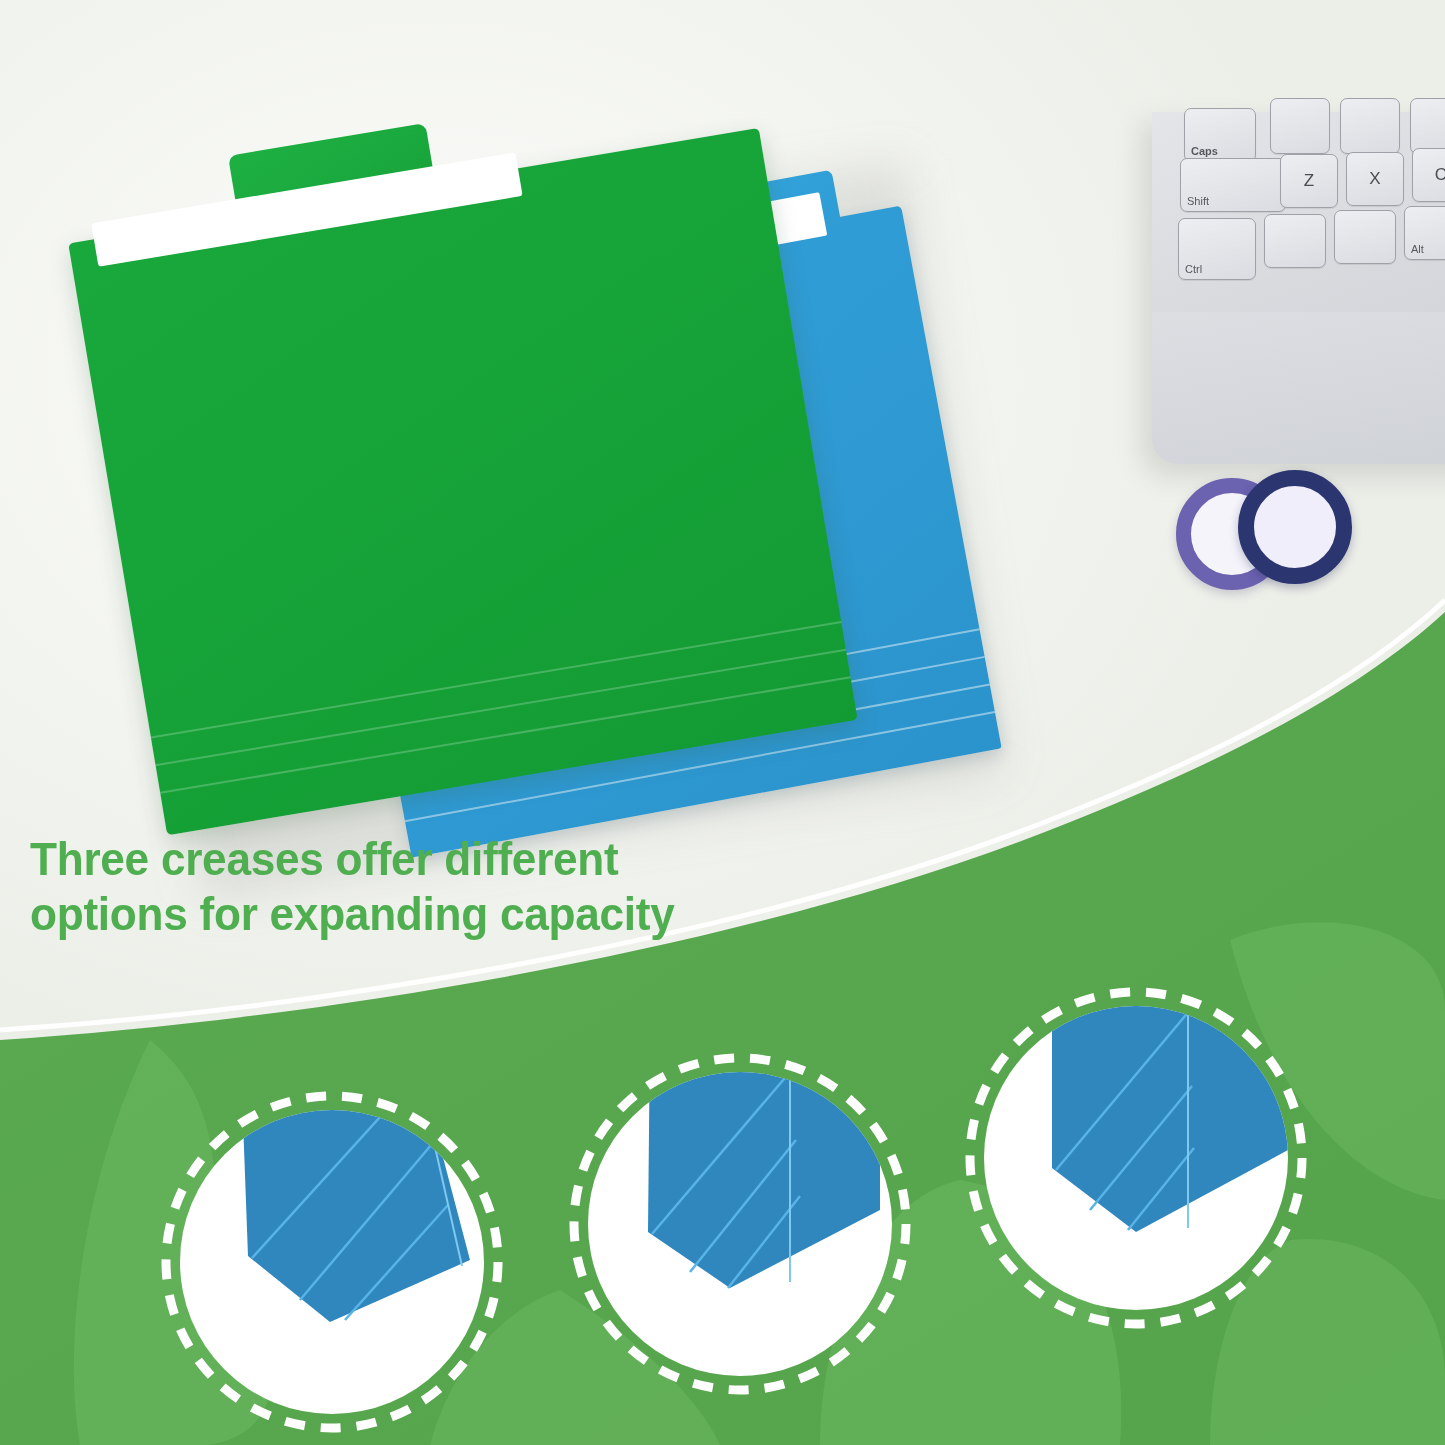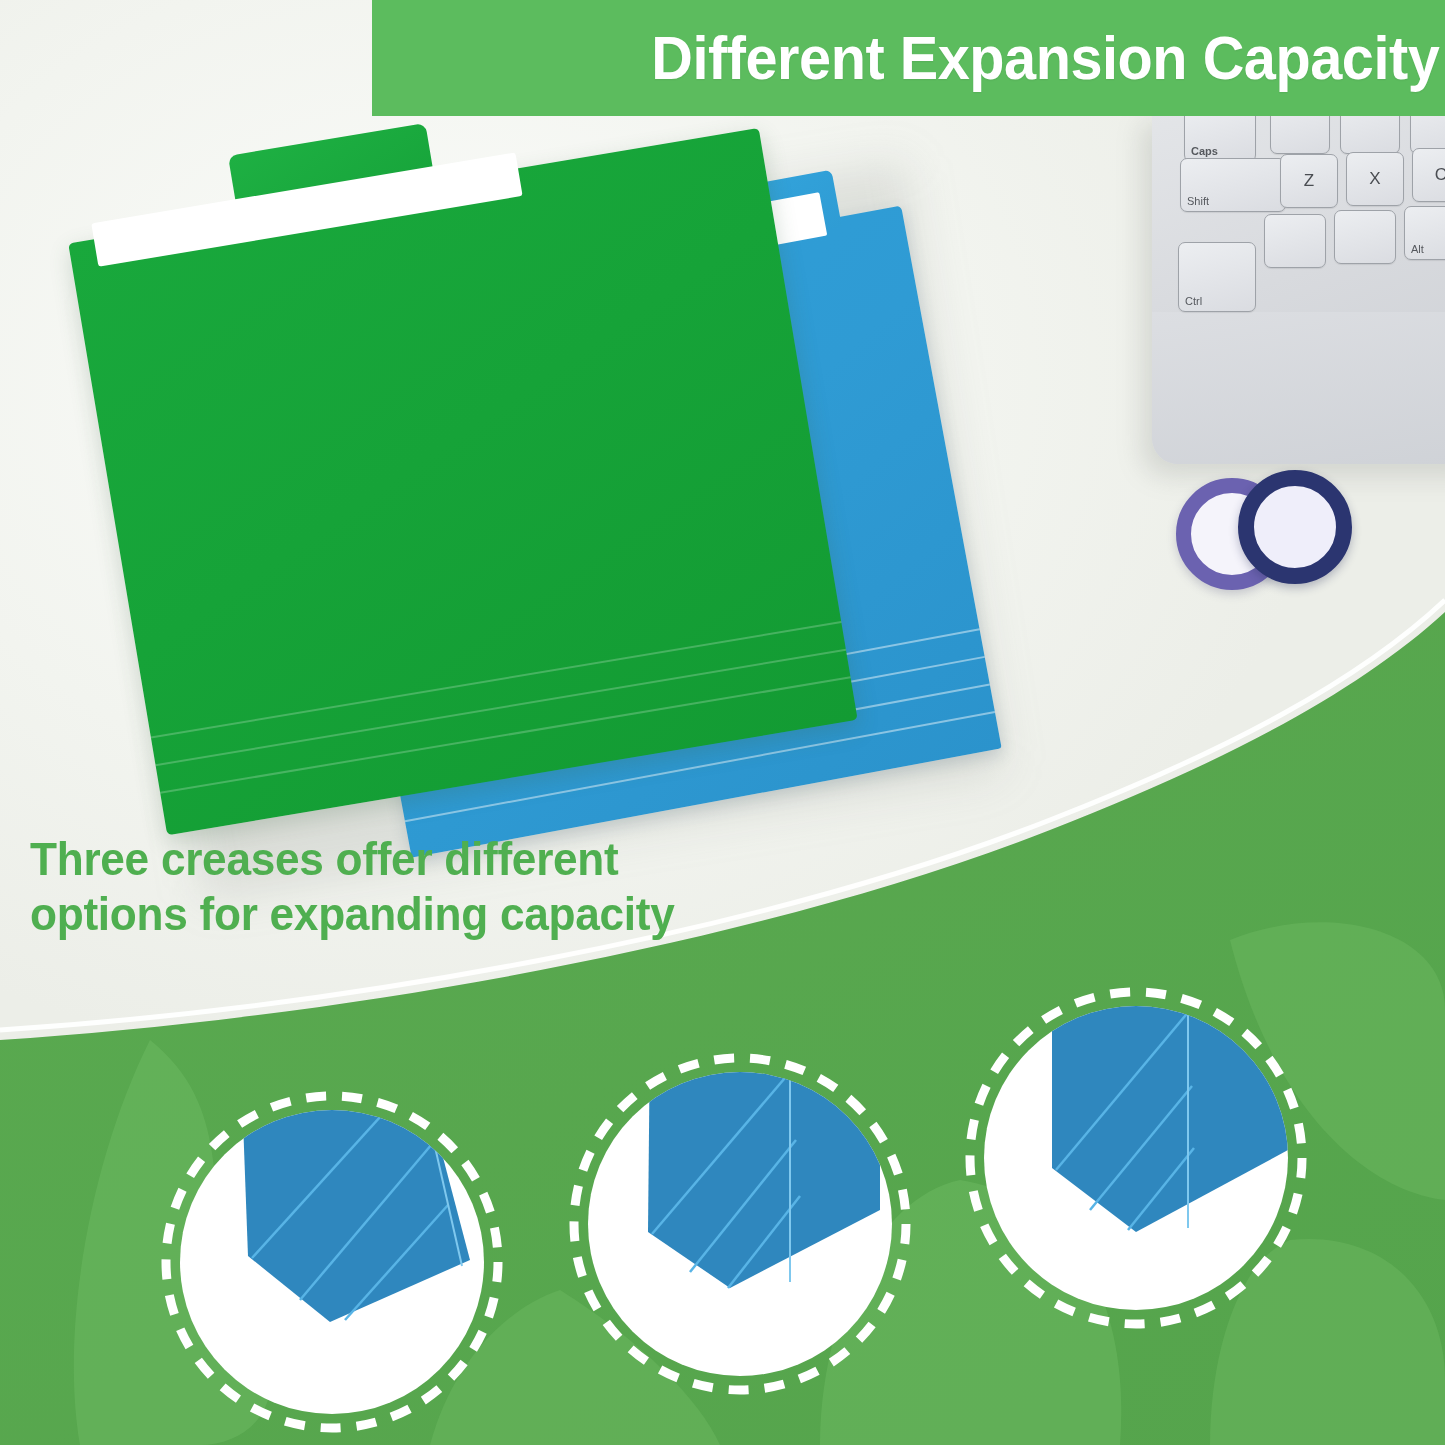--- a/index.html
+++ b/index.html
@@ -244,21 +244,21 @@
     <div class="laptop">
       <div class="laptop-deck"></div>
       <div class="key" style="left:32px; top:-4px; width:72px; height:54px;font-weight:bold;">Caps</div>
       <div class="key centered" style="left:118px; top:-14px; width:60px; height:56px;"></div>
       <div class="key centered" style="left:188px; top:-14px; width:60px; height:56px;"></div>
       <div class="key centered" style="left:258px; top:-14px; width:60px; height:56px;"></div>
       <div class="key" style="left:28px; top:46px; width:106px; height:54px;">Shift</div>
       <div class="key centered" style="left:128px; top:42px; width:58px; height:54px;">Z</div>
       <div class="key centered" style="left:194px; top:40px; width:58px; height:54px;">X</div>
       <div class="key centered" style="left:260px; top:36px; width:58px; height:54px;">C</div>
-      <div class="key" style="left:26px; top:106px; width:78px; height:70px;margin-top:24px;">Ctrl</div>
+      <div class="key" style="left:26px; top:106px; width:78px; height:62px;">Ctrl</div>
       <div class="key centered" style="left:112px; top:102px; width:62px; height:54px;"></div>
       <div class="key centered" style="left:182px; top:98px; width:62px; height:54px;"></div>
       <div class="key" style="left:252px; top:94px; width:60px; height:54px;">Alt</div>
 
     </div>
     <div class="trackpad"></div>
 
     <div class="roll roll-a"></div>
     <div class="roll roll-b"></div>
 
@@ -351,17 +351,14 @@
         <line x1="1090" y1="1210" x2="1192" y2="1086" stroke="#58b4e6" stroke-width="2.5"></line>
         <line x1="1128" y1="1230" x2="1194" y2="1148" stroke="#58b4e6" stroke-width="2.5"></line>
         <line x1="1188" y1="944" x2="1188" y2="1228" stroke="#7fc8ee" stroke-width="2"></line>
       </g>
     </g>
   </svg>
 
   <div class="subtitle">Three creases offer different
 options for expanding capacity</div>
 
-  <div class="banner">
-    <span class="banner-title">Different Expansion Capacity</span>
-  </div>
 
 </div>
 
 </body></html>

